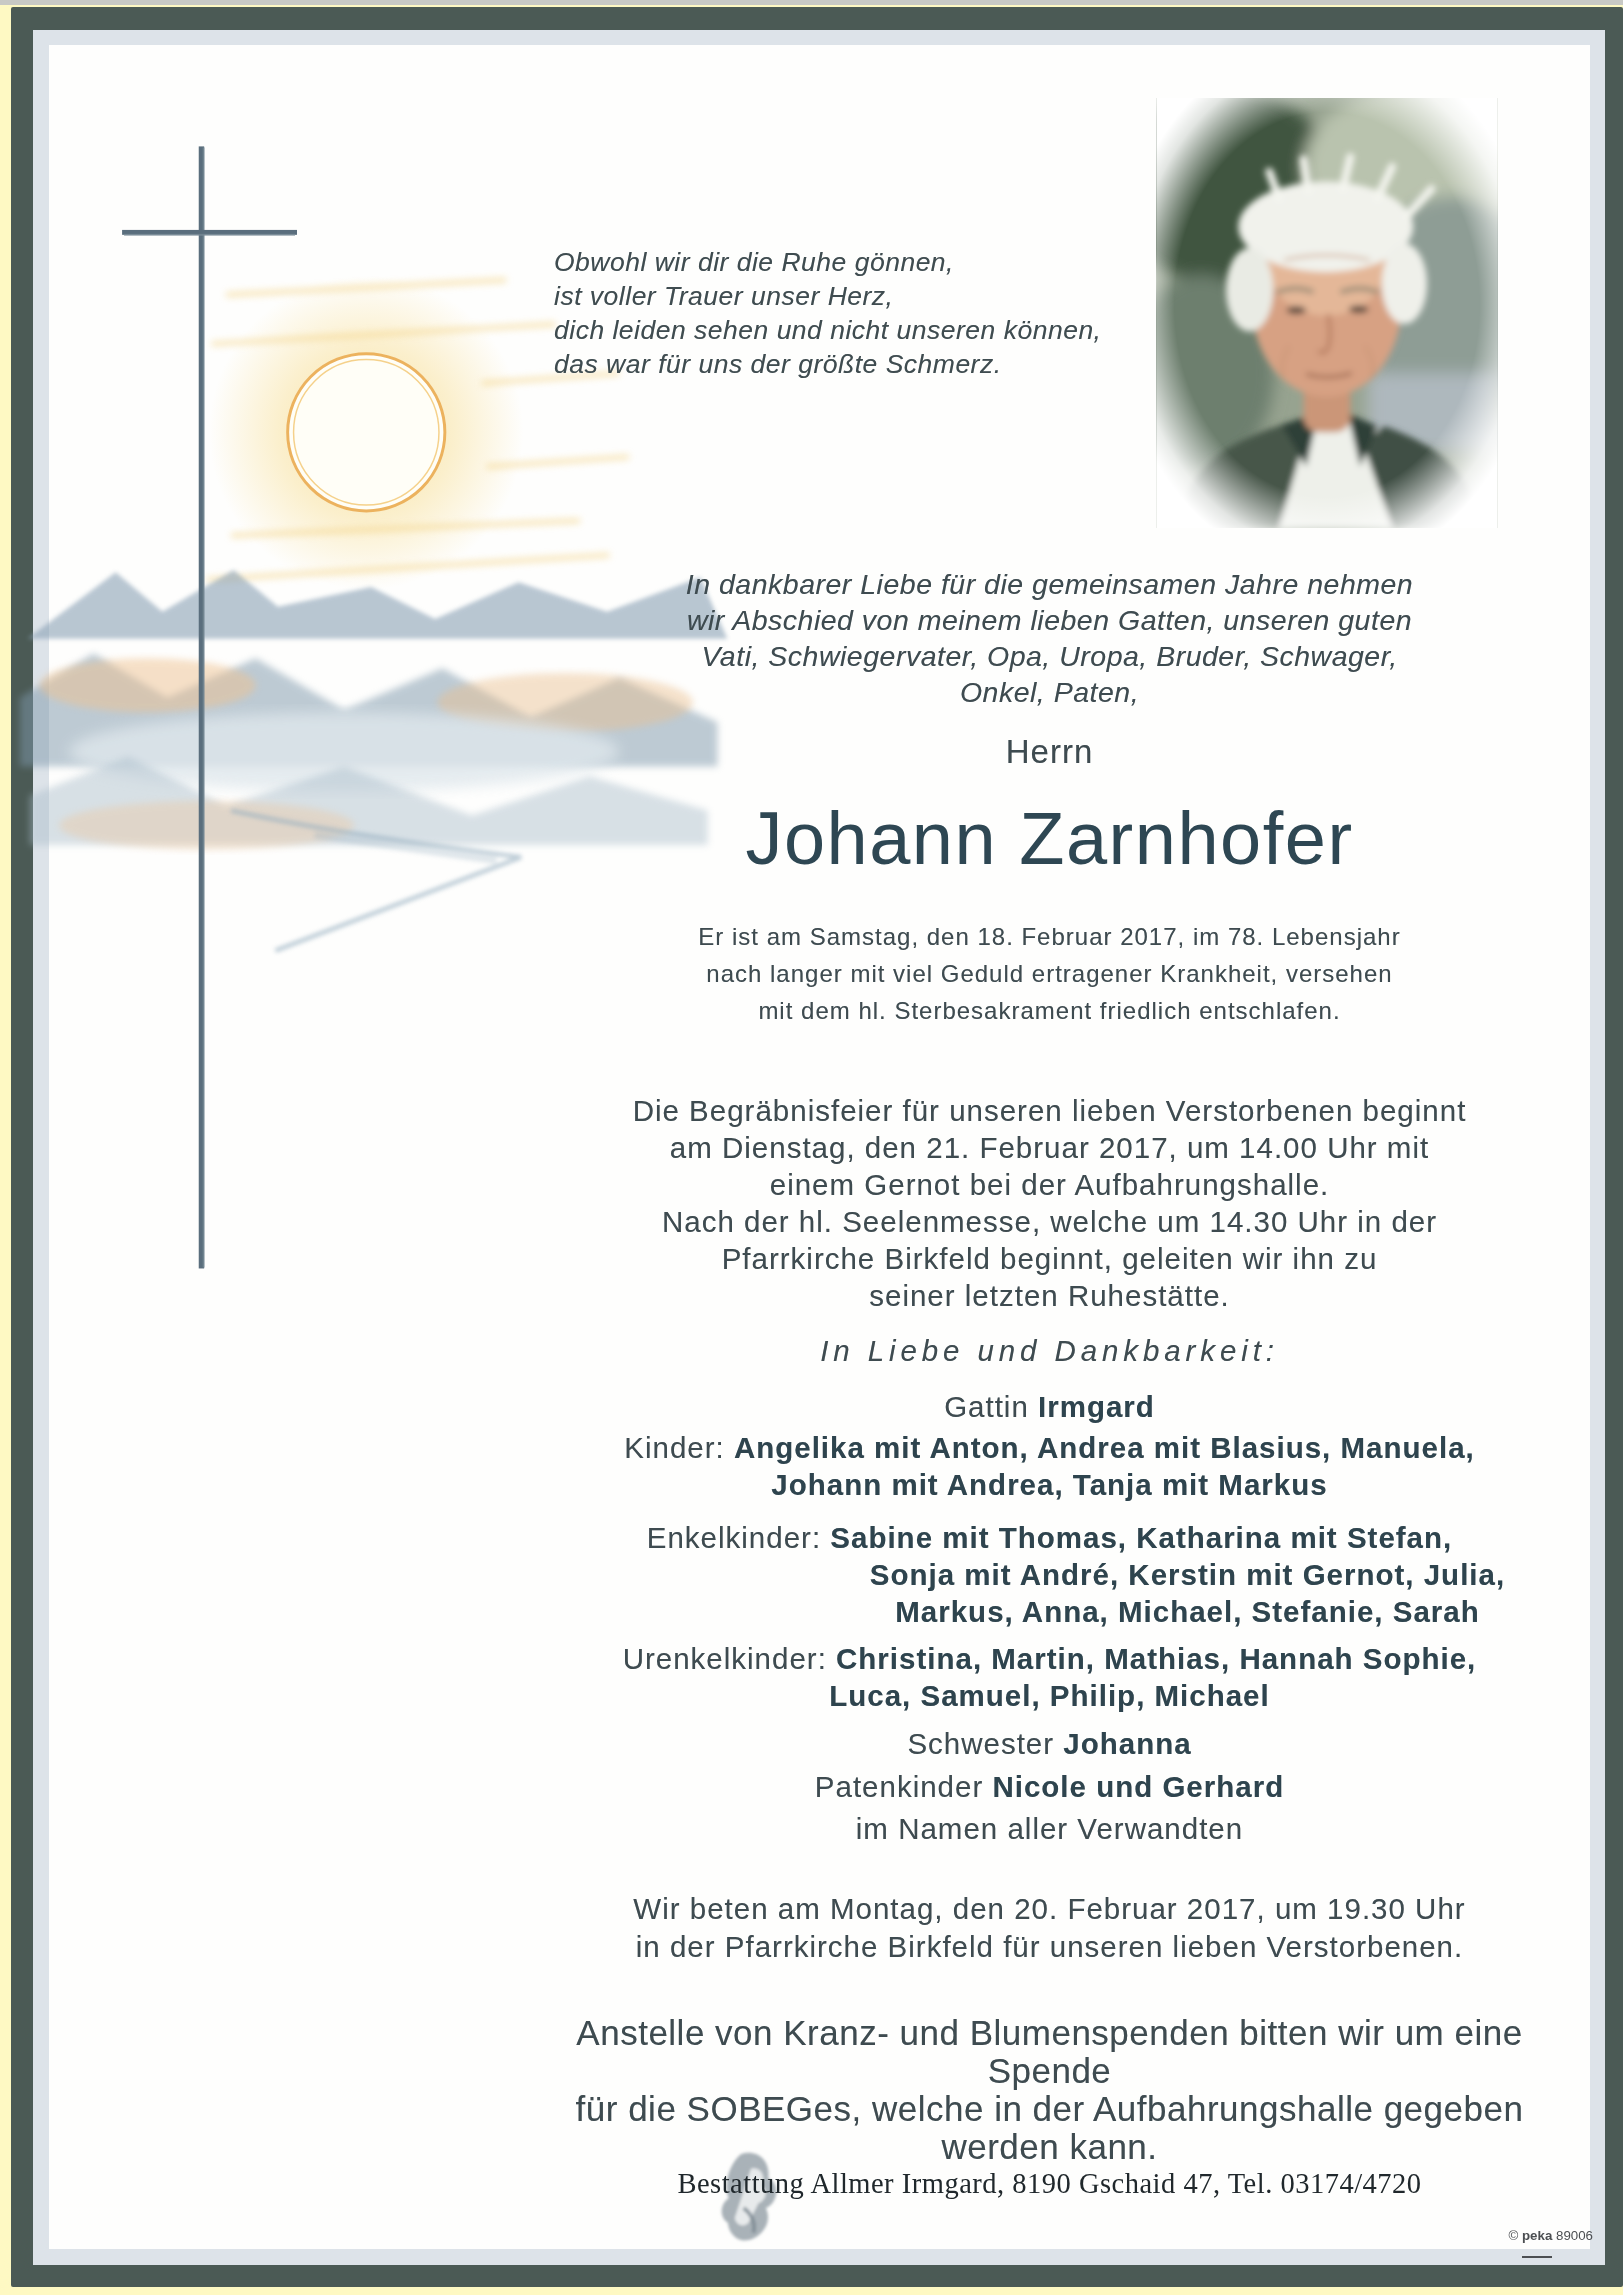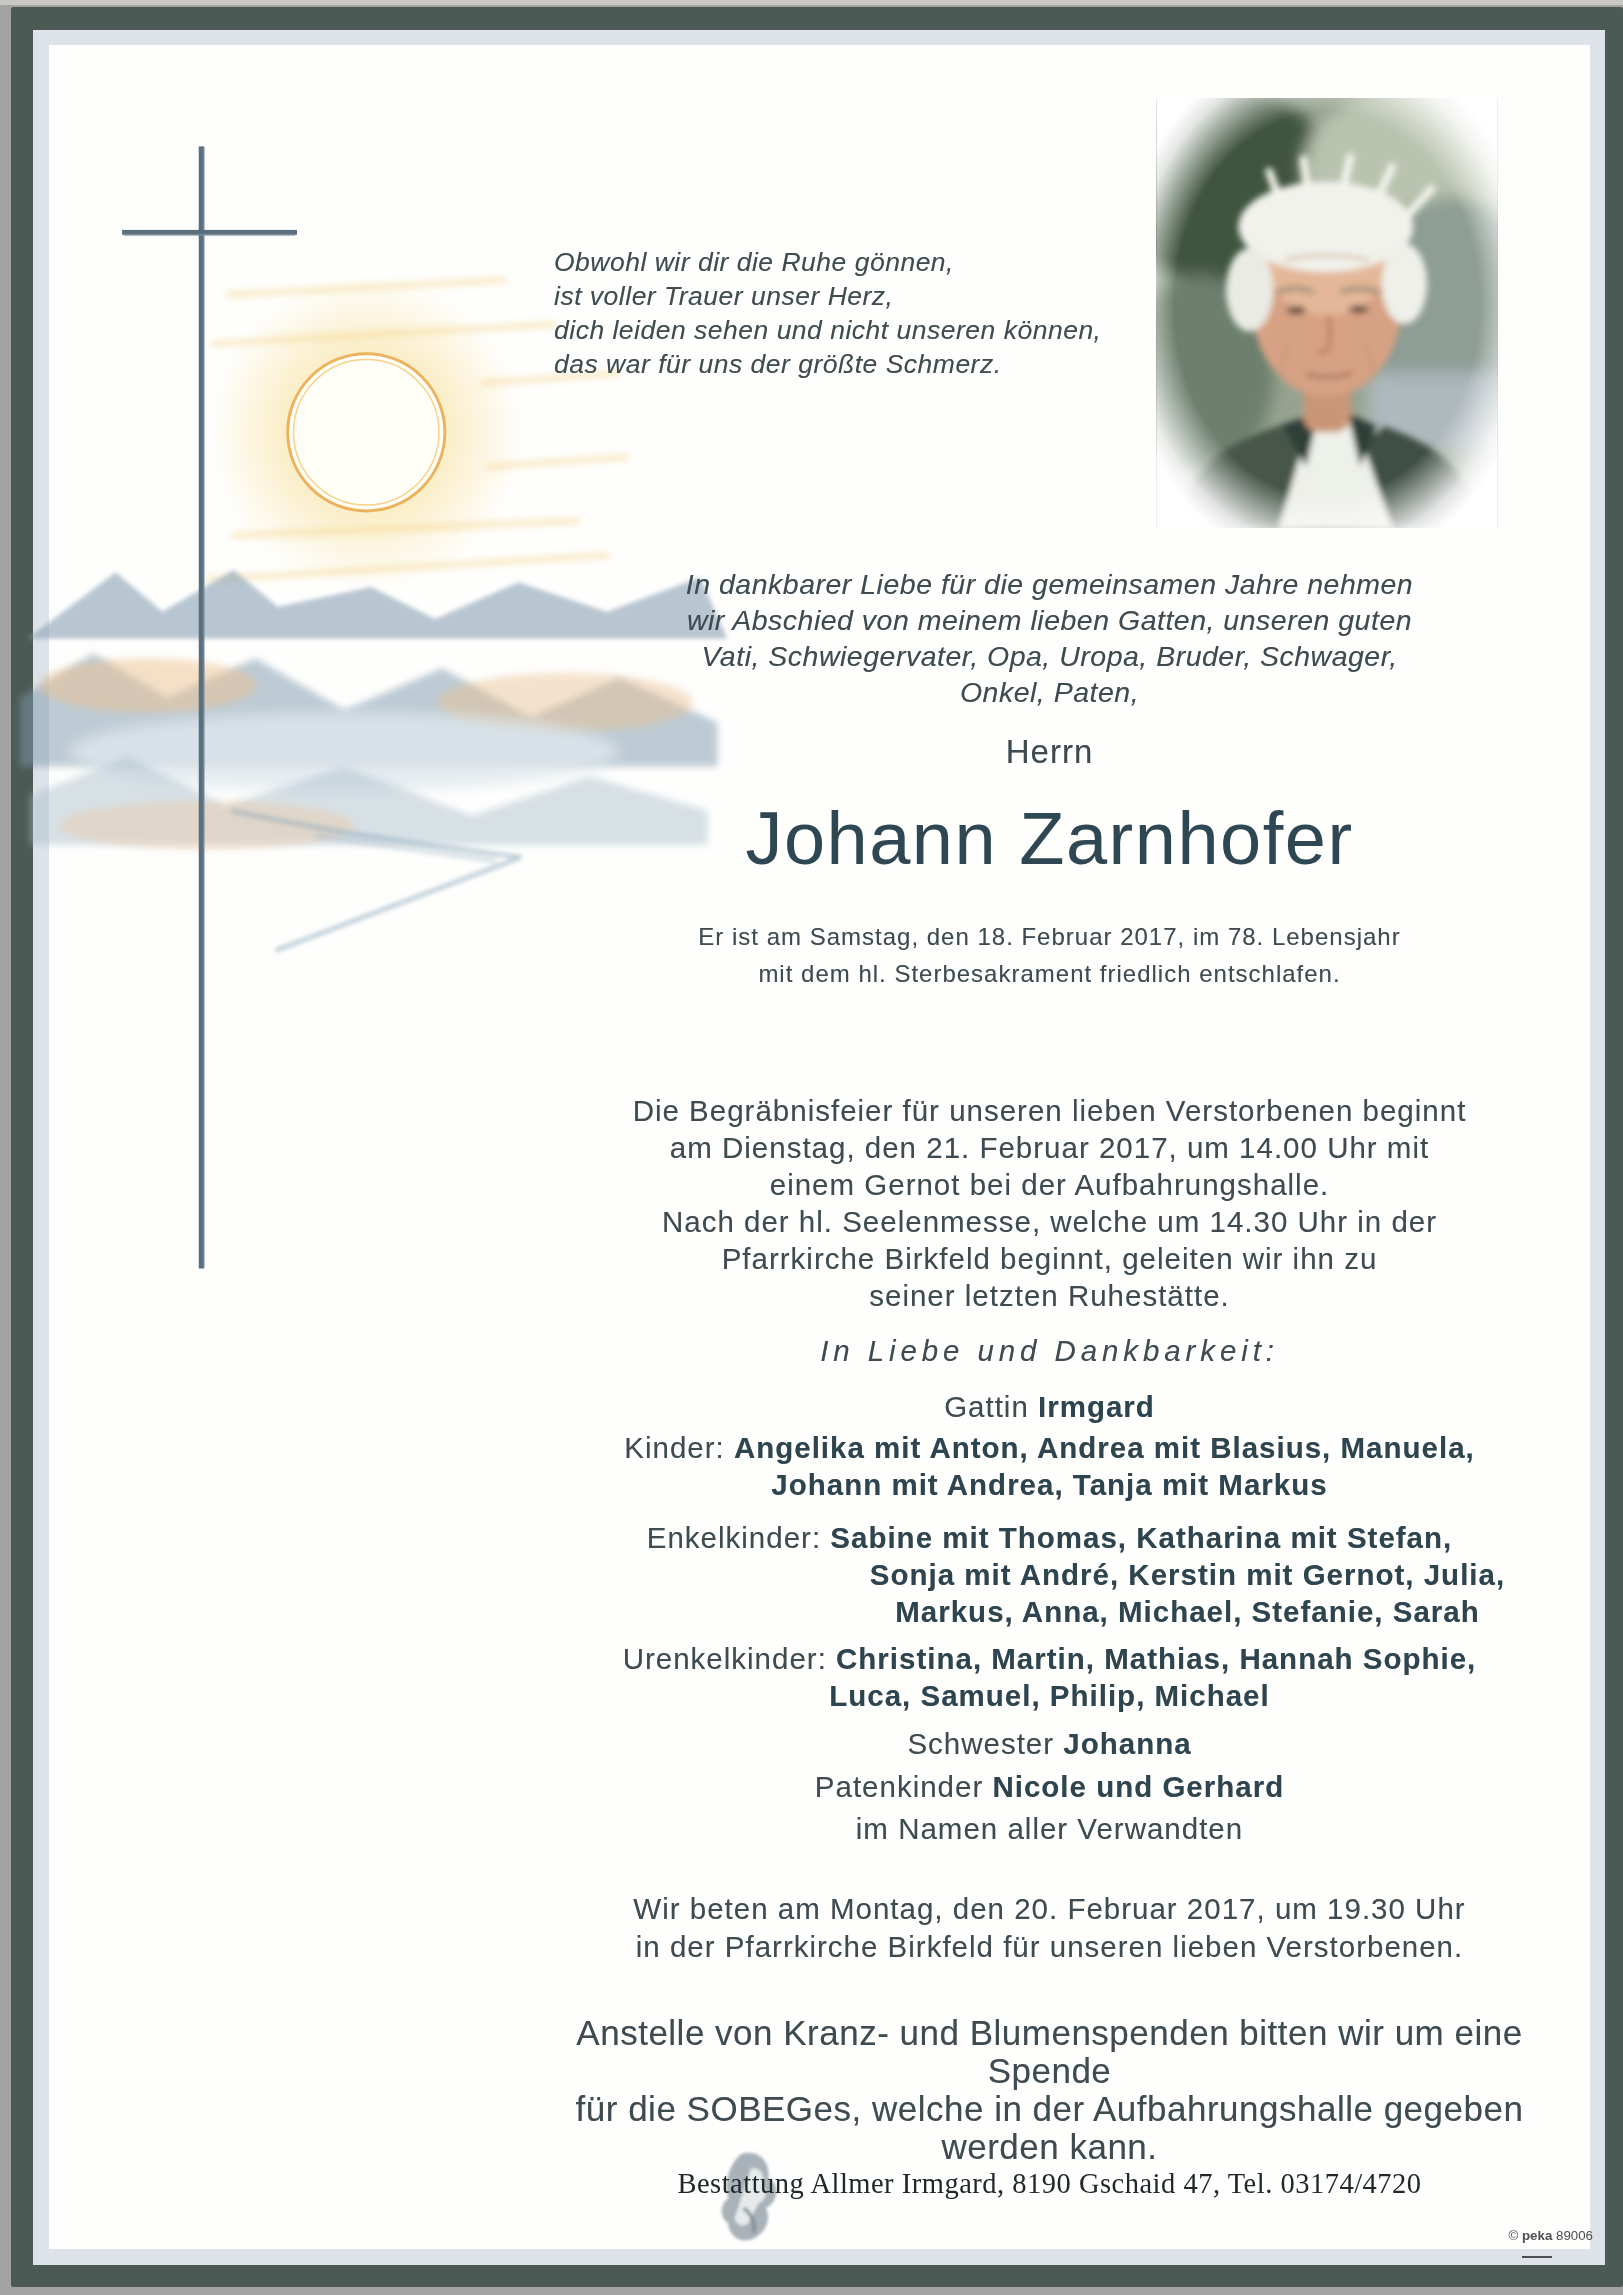--- a/index.html
+++ b/index.html
@@ -1,16 +1,16 @@
 <!DOCTYPE html>
 <html style="font-size:7.9px"><head>
 <meta charset="utf-8">
 <style>
   html,body{margin:0;padding:0;background:#efefed;}
-  .scan{position:relative;width:1623px;height:2295px;background:#a3a3a3;overflow:hidden;
+  .scan{position:relative;width:1623px;height:2295px;background:#fef9c3;overflow:hidden;
         font-family:"Liberation Sans","DejaVu Sans",sans-serif;}
   .scan-edge-top{position:absolute;left:0;top:0;width:100%;height:4.9px;background:#c8c9c5;}
   .frame-dark{position:absolute;left:10.8px;top:6.9px;right:0px;bottom:7.9px;background:#4b5a55;
               border-radius:2px;}
   .frame-light{position:absolute;left:33px;top:29.5px;right:17.7px;bottom:30.5px;background:#dde3e9;}
   .page{position:absolute;left:49px;top:45px;right:33px;bottom:46px;background:#fefefd;}
 
   .artwork{position:absolute;left:0;top:0;}
   .photo{position:absolute;left:1156px;top:98px;width:342px;height:430px;}
 
@@ -163,20 +163,21 @@
     <div>wir Abschied von meinem lieben Gatten, unseren guten</div>
     <div>Vati, Schwiegervater, Opa, Uropa, Bruder, Schwager,</div>
     <div>Onkel, Paten,</div>
   </div>
 
   <div class="txt center-col herrn soft">Herrn</div>
   <div class="txt center-col bigname">Johann Zarnhofer</div>
 
   <div class="txt center-col para1 soft">
     <div>Er ist am Samstag, den 18. Februar 2017, im 78. Lebensjahr</div>
+    <div>nach langer mit viel Geduld ertragener Krankheit, versehen</div>
     <div>mit dem hl. Sterbesakrament friedlich entschlafen.</div>
   </div>
 
   <div class="txt center-col para2 soft">
     <div>Die Begräbnisfeier für unseren lieben Verstorbenen beginnt</div>
     <div>am Dienstag, den 21. Februar 2017, um 14.00 Uhr mit</div>
     <div>einem Gernot bei der Aufbahrungshalle.</div>
     <div>Nach der hl. Seelenmesse, welche um 14.30 Uhr in der</div>
     <div>Pfarrkirche Birkfeld beginnt, geleiten wir ihn zu</div>
     <div>seiner letzten Ruhestätte.</div>

